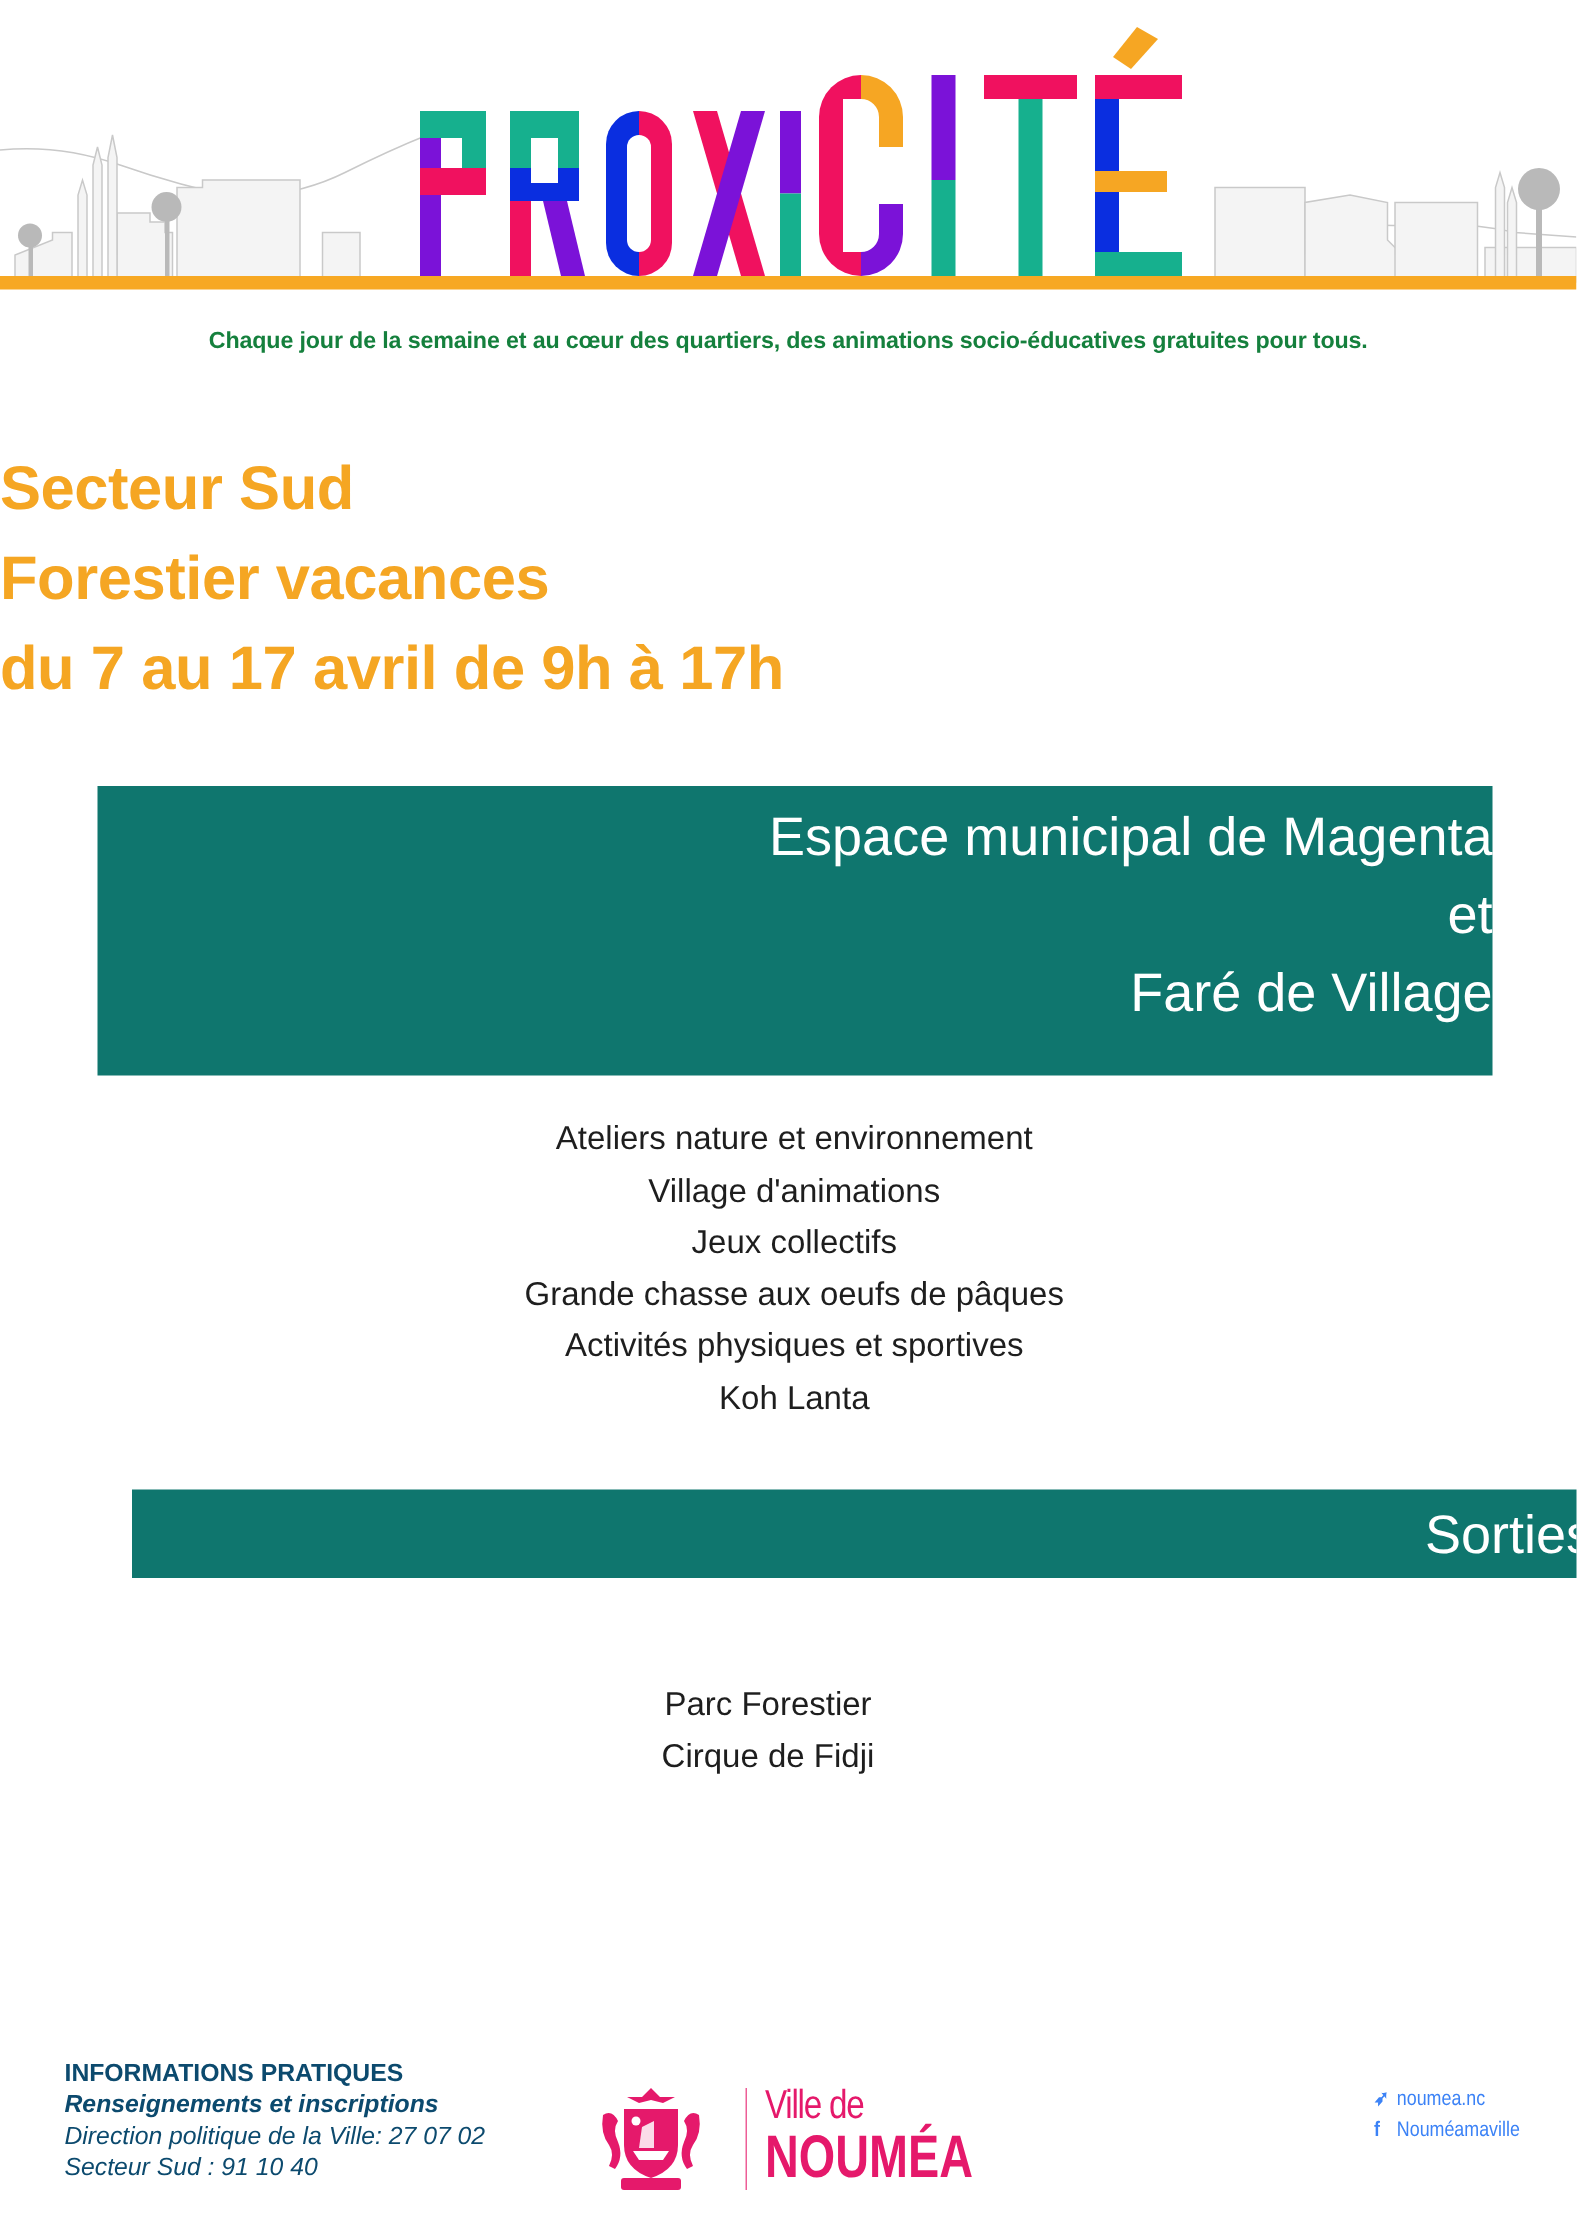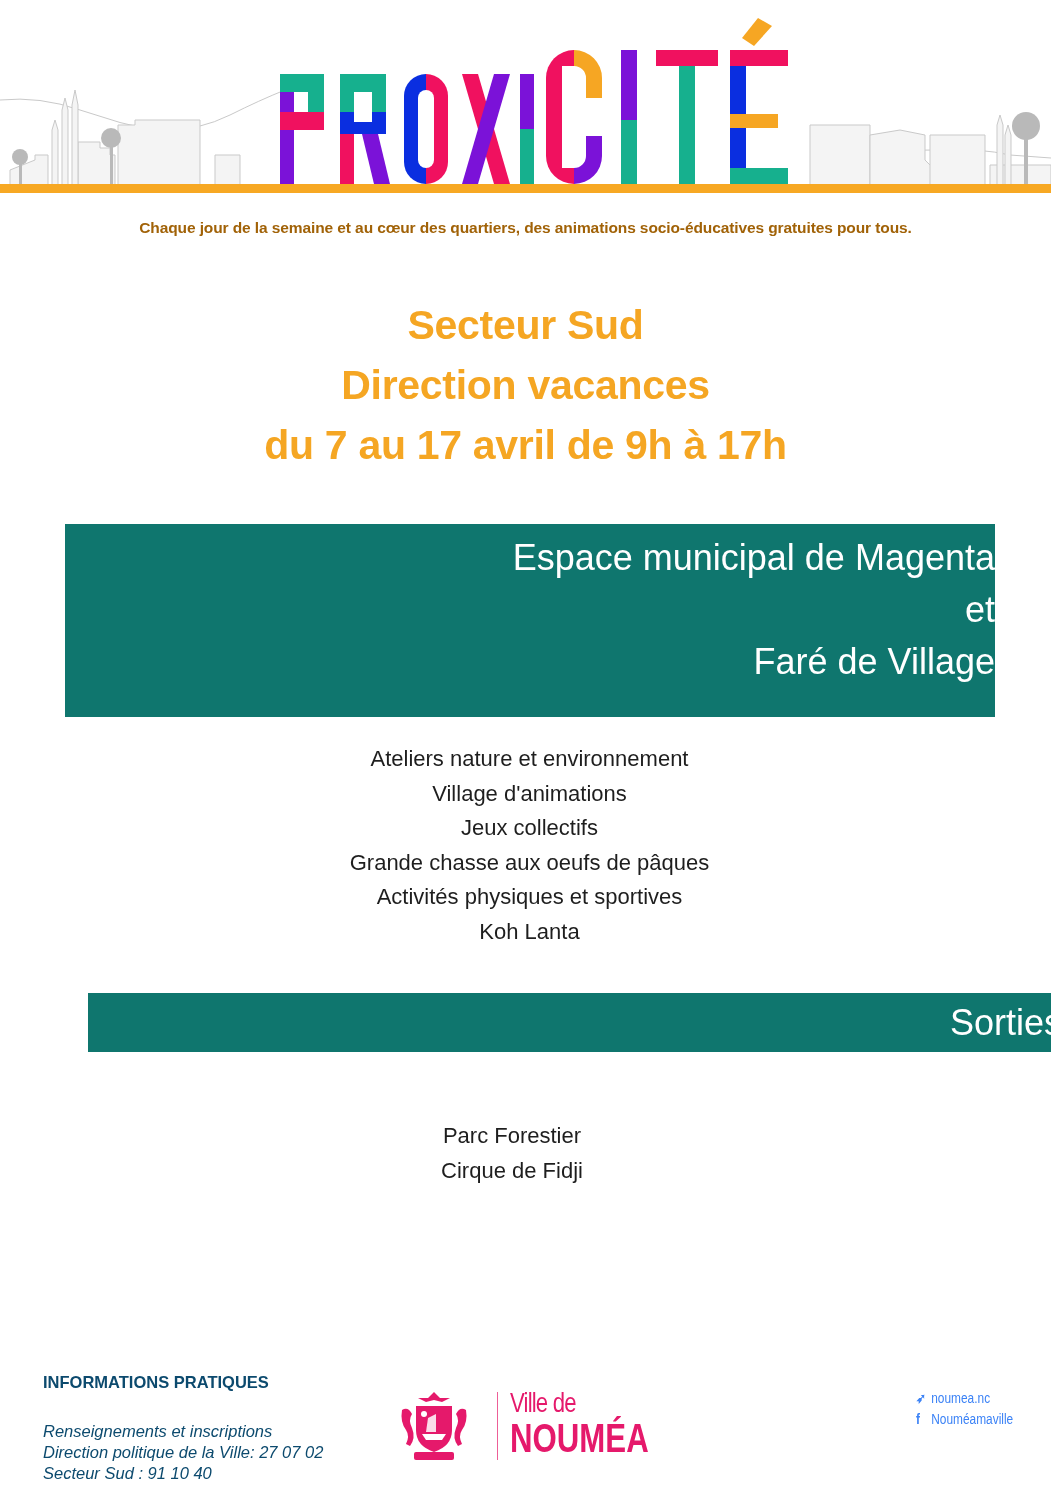--- a/index.html
+++ b/index.html
@@ -7,39 +7,39 @@
          font-family: "Liberation Sans", sans-serif; }
   .abs { position: absolute; }
 
   
   #banner { left: 0; top: 0; width: 1051px; height: 200px; }
   #skyline { left: 0; top: 60px; width: 1051px; height: 130px; }
   #banner-bar { left: 0; top: 184px; width: 1051px; height: 9px; background: #f7a823; }
   #logo { left: 278px; top: 14px; width: 532px; height: 172px; }
 
   #tagline { left: 0; top: 219px; width: 1051px; text-align: center;
-             color: #a16207; font-weight: bold; font-size: 15.5px; letter-spacing: -0.1px; }
-
-  #title-block { left: 0; top: 295px; width: 1051px; text-align: center;
+             color: #15803d; font-weight: bold; font-size: 15.5px; letter-spacing: -0.1px; }
+
+  #title-block { left: 0; top: 295px; width: 1051px; text-align: left;
                  color: #f5a623; font-weight: bold; font-size: 41px; line-height: 60px; letter-spacing: -0.3px; }
   #title-block div { white-space: nowrap; }
 
   .orange-box { background: #0f766e; color: #ffffff; font-weight: normal; text-align: right; }
   #venue-box { left: 65px; top: 524px; width: 930px; height: 193px; font-size: 36px; line-height: 52px;
                box-sizing: border-box; padding-top: 8px; }
   #activities { left: 0; top: 742px; width: 1059px; text-align: center; color: #1e1e1e;
                 font-size: 22px; line-height: 34.6px; }
   #sorties-box { left: 88px; top: 993px; width: 930px; height: 59px; font-size: 36px; line-height: 59px; padding-left: 44px; }
   #outings { left: 0; top: 1119px; width: 1024px; text-align: center; color: #1e1e1e;
              font-size: 22px; line-height: 34.5px; }
 
   
   #info { left: 43px; top: 1372px; color: #0c4a6e; font-size: 16.5px; line-height: 21px; }
   #info .h { font-weight: bold; }
-  #info .sub { font-weight: normal; font-style: italic; margin-top: 28px; }
+  #info .sub { font-weight: bold; font-style: italic; }
   #info .it { font-style: italic; }
 
   #city-logo { left: 398px; top: 1386px; width: 260px; height: 80px; }
   #crest { left: 0; top: 4px; width: 72px; height: 72px; }
   #divider { left: 99px; top: 6px; width: 1px; height: 68px; background: #e5196b; opacity: 0.7; }
   #ville-de { left: 112px; top: 2px; color: #e5196b; font-size: 27px; letter-spacing: -1px;
               transform: scaleX(0.82); transform-origin: left top; }
   #noumea { left: 112px; top: 30px; color: #e5196b; font-size: 40px; font-weight: bold; letter-spacing: 0px;
             transform: scaleX(0.78); transform-origin: left top; }
 
@@ -128,21 +128,21 @@
     <rect x="452" y="154" width="58" height="16" fill="#16b08e"></rect>
   </svg>
 
   <div id="banner-bar" class="abs"></div>
 </div>
 
 <div id="tagline" class="abs">Chaque jour de la semaine et au cœur des quartiers, des animations socio-éducatives gratuites pour tous.</div>
 
 <div id="title-block" class="abs">
   <div>Secteur Sud</div>
-  <div>Direction vacances</div>
+  <div>Forestier vacances</div>
   <div>du 7 au 17 avril de 9h à 17h</div>
 </div>
 
 <div id="venue-box" class="abs orange-box">
   <div>Espace municipal de Magenta</div>
   <div>et</div>
   <div>Faré de Village</div>
 </div>
 
 <div id="activities" class="abs">

